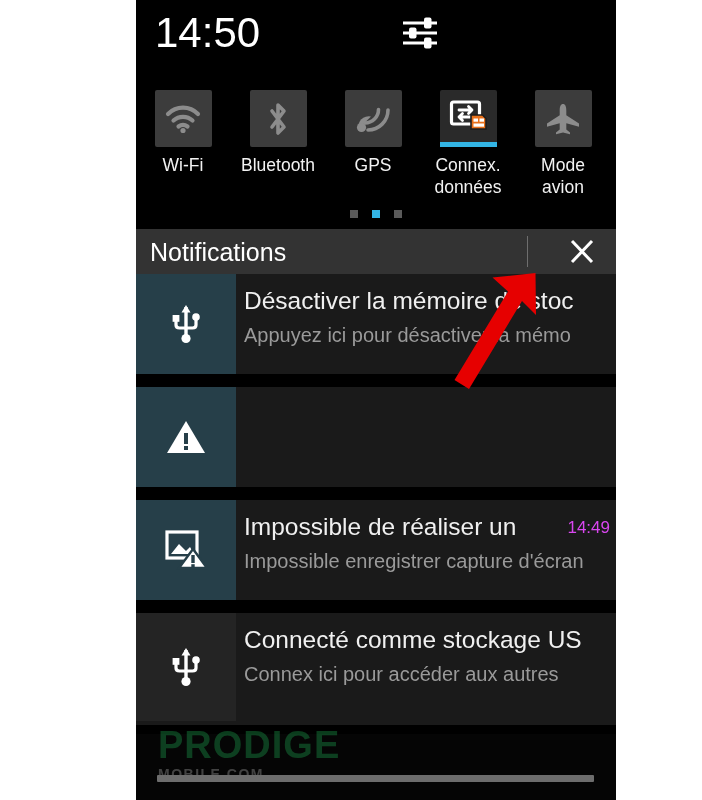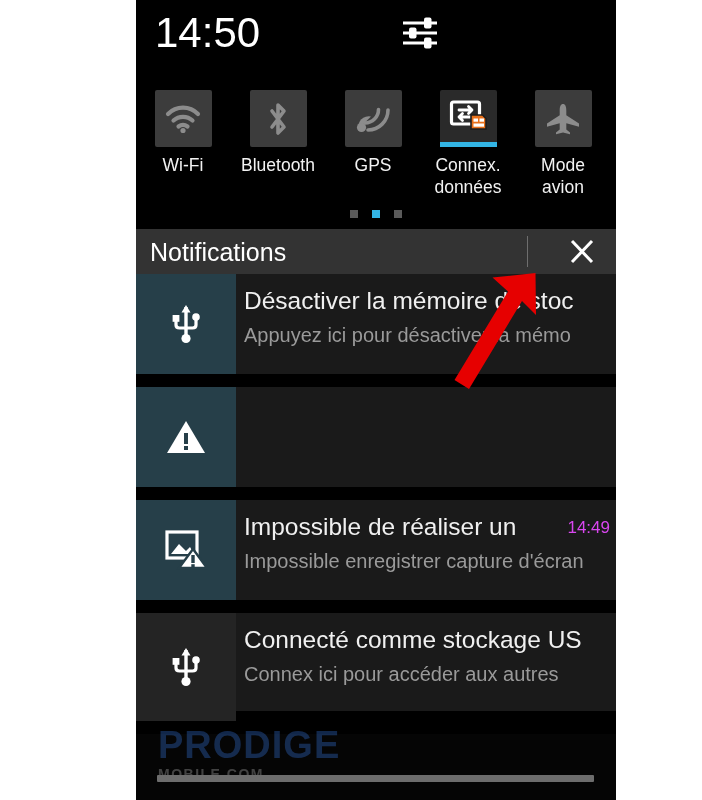--- a/index.html
+++ b/index.html
@@ -225,21 +225,21 @@
   }
   #watermark {
     position: absolute;
     left: 22px;
     top: -8px;
     width: 260px;
     height: 58px;
     opacity: 0.30;
   }
   #watermark .wm-main {
-    color: #3b82f6;
+    color: #22c55e;
     font-size: 38px;
     font-weight: 700;
     letter-spacing: 1px;
     line-height: 38px;
     font-family: "Liberation Sans", sans-serif;
   }
   #watermark .wm-sub {
     color: #cfcfcf;
     font-size: 14px;
     font-weight: 700;
@@ -418,21 +418,21 @@
           <rect x="27.3" y="34.2" width="3.4" height="3" fill="#263f49"></rect>
         </svg>
       </div>
       <div class="notif-body">
         <div class="notif-title">Impossible de réaliser un</div>
         <div class="notif-time">14:49</div>
         <div class="notif-sub">Impossible enregistrer capture d'écran</div>
       </div>
     </div>
 
-    <div class="notif-row" style="top:339px; height:98px;">
+    <div class="notif-row" style="top:339px; height:112px;">
       <div class="notif-icon-col plain" style="height:108px;">
         <svg width="34" height="42" viewBox="0 0 34 42">
           <path d="M17 4 L17 34" stroke="#ffffff" stroke-width="3.4" fill="none"></path>
           <path d="M17 2 L12.5 9.5 L21.5 9.5 Z" fill="#ffffff"></path>
           <circle cx="17" cy="35.5" r="4.6" fill="#ffffff"></circle>
           <path d="M7 15 L7 22 Q7 25 10.5 25 L17 25" stroke="#ffffff" stroke-width="3.2" fill="none" stroke-linecap="round"></path>
           <path d="M27 15 L27 22 Q27 25 23.5 25 L17 25" stroke="#ffffff" stroke-width="3.2" fill="none" stroke-linecap="round"></path>
           <rect x="3.6" y="12" width="6.8" height="6.8" fill="#ffffff"></rect>
           <circle cx="27" cy="14" r="3.8" fill="#ffffff"></circle>
         </svg>

